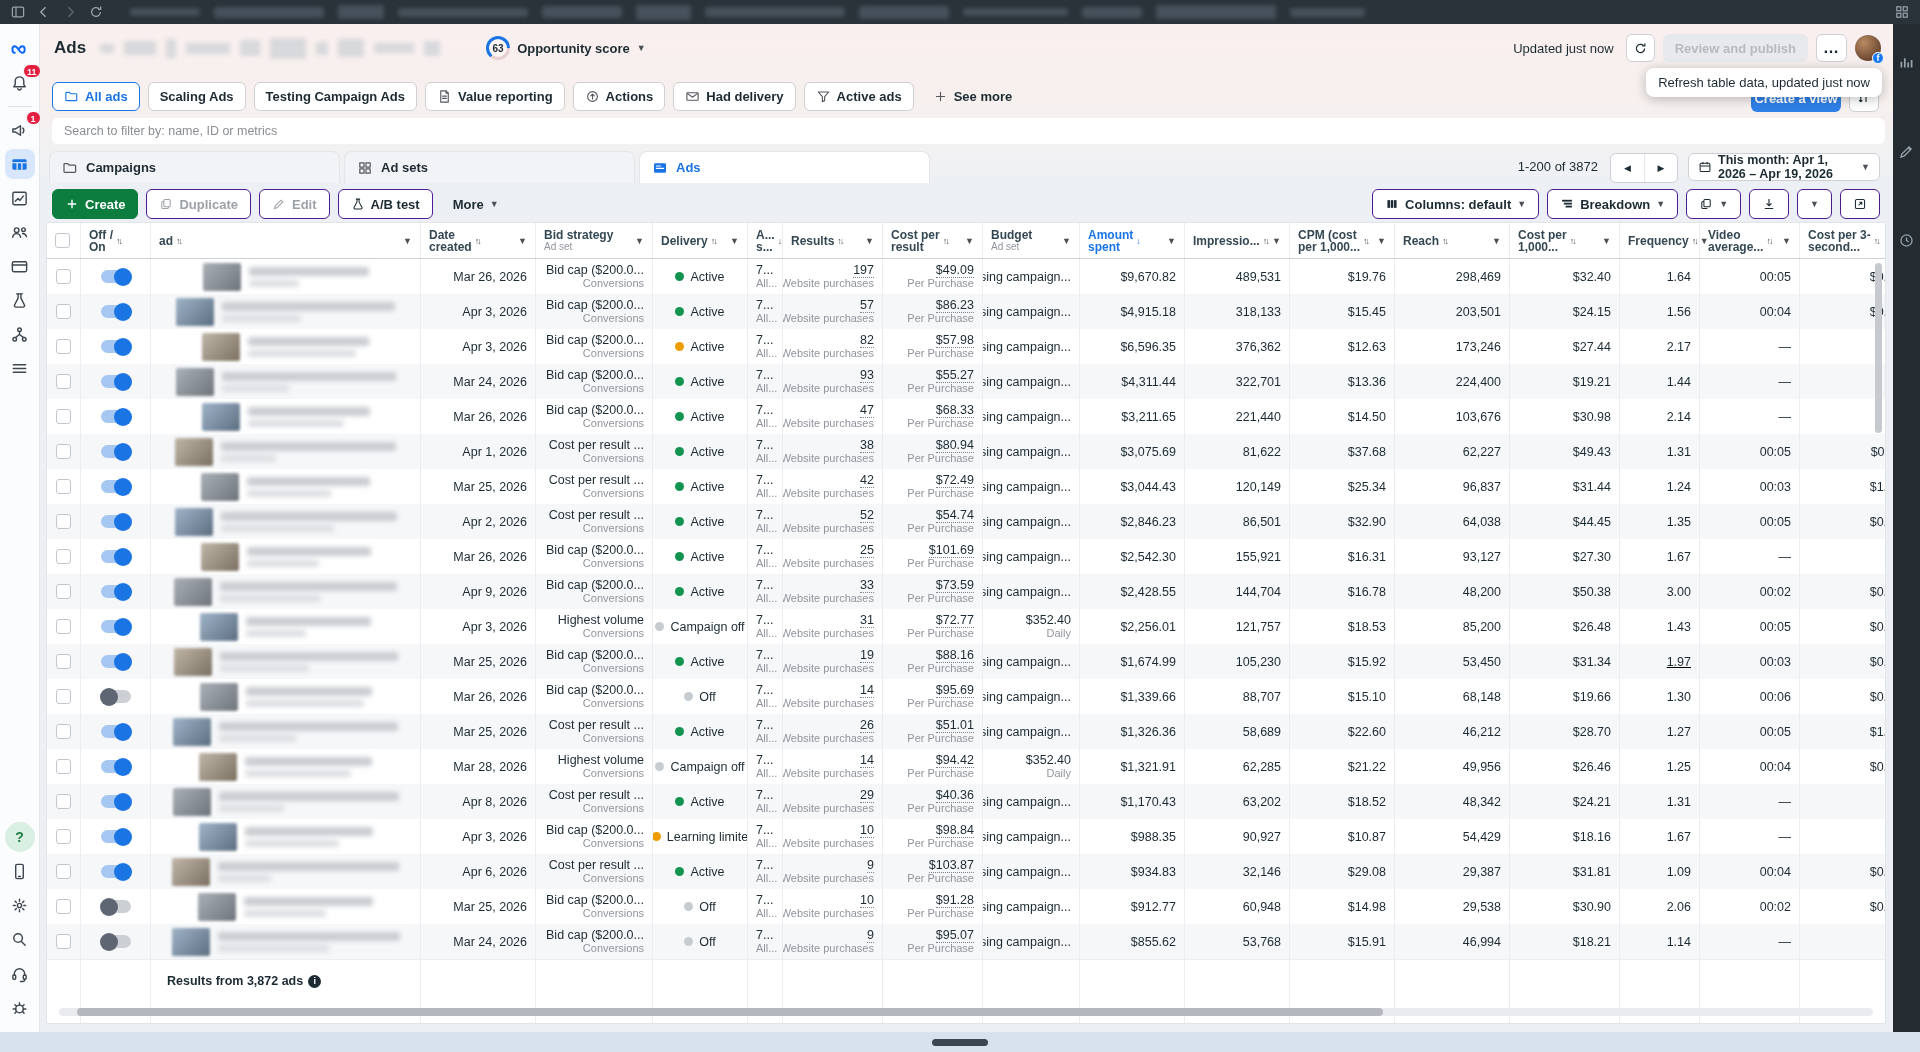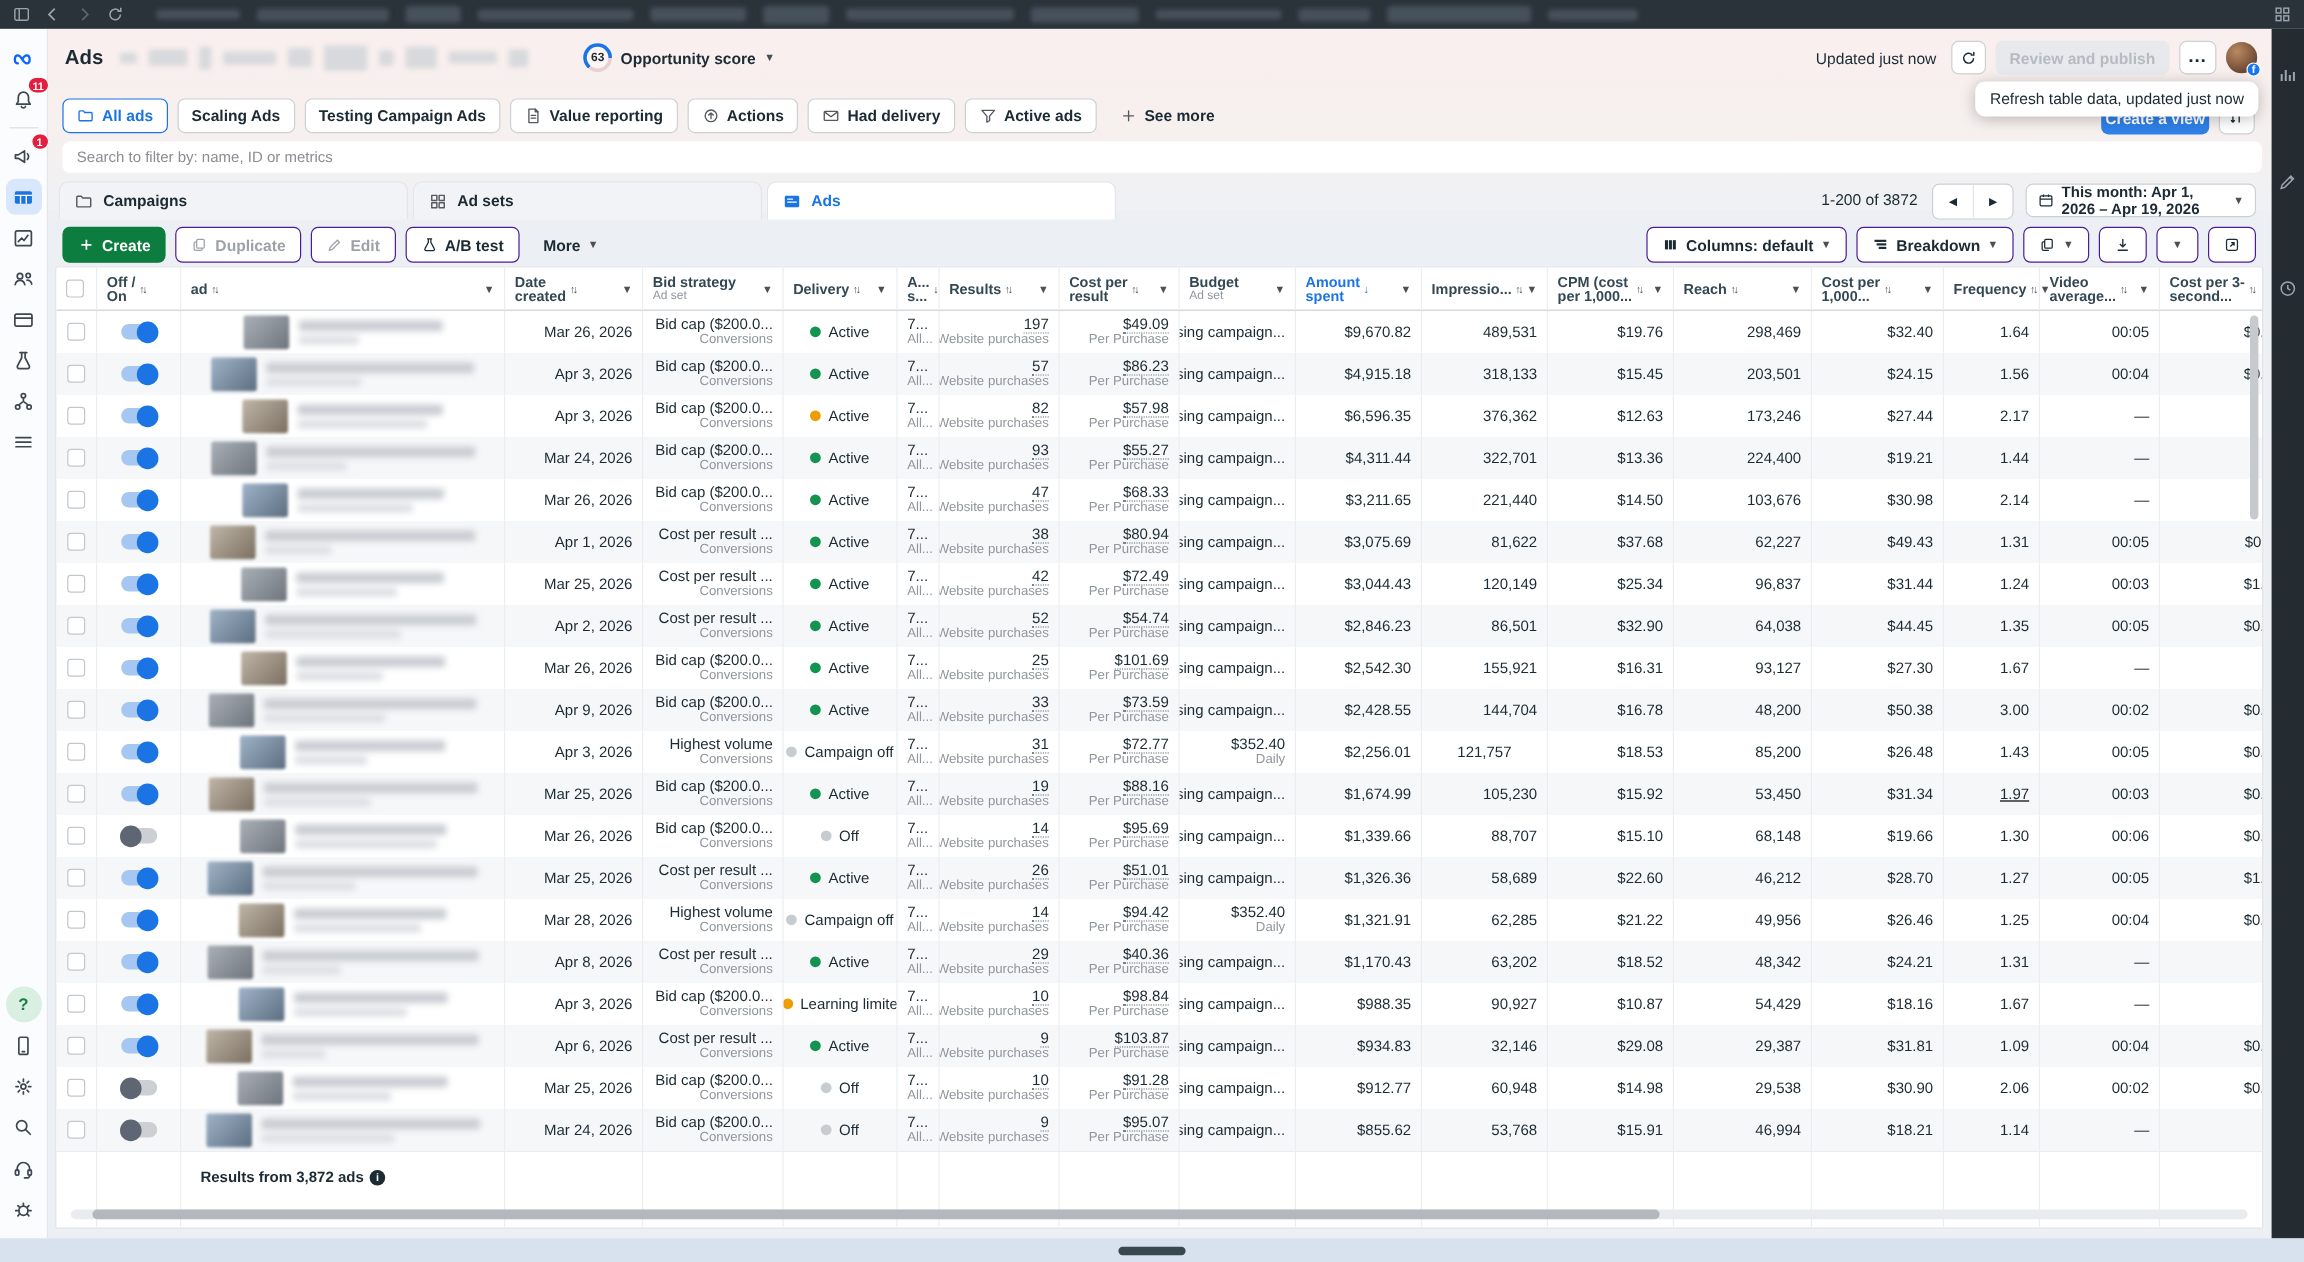--- a/index.html
+++ b/index.html
@@ -1419,21 +1419,21 @@
               <span class="main-val"><span class="dotted">$72.77</span></span>
               <span class="sub-val">Per Purchase</span>
             </div>
             <div class="td r" style="width: 97px;">
               <span class="main-val">$352.40</span>
               <span class="sub-val">Daily</span>
             </div>
             <div class="td r" style="width: 105px;">
               <span class="main-val">$2,256.01</span>
             </div>
-            <div class="td r" style="width: 105px; align-items: center;">
+            <div class="td r" style="width: 105px;">
               <span class="main-val">121,757</span>
             </div>
             <div class="td r" style="width: 105px;">
               <span class="main-val">$18.53</span>
             </div>
             <div class="td r" style="width: 115px;">
               <span class="main-val">85,200</span>
             </div>
             <div class="td r" style="width: 110px;">
               <span class="main-val">$26.48</span>

